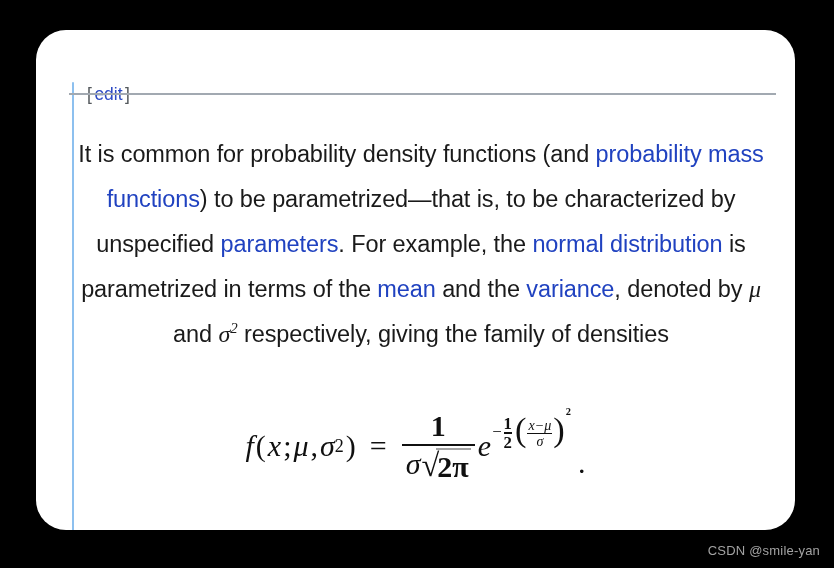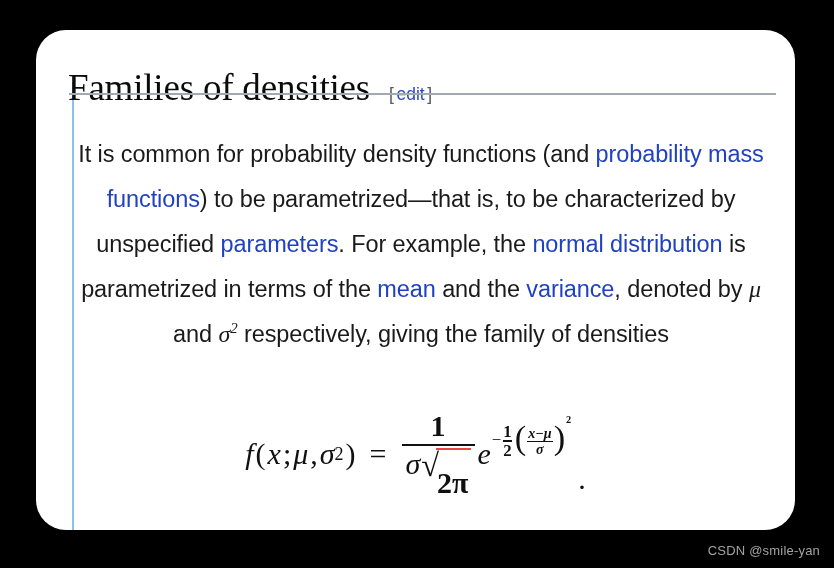--- a/index.html
+++ b/index.html
@@ -164,22 +164,22 @@
     align-items: stretch;
     margin-left: 1px;
   }
   .radical-sign {
     font-style: normal;
     font-size: 1.08em;
     line-height: 1;
     transform: translateY(1px);
   }
   .radicand {
-    border-top: 2px solid #ef4444;
-    padding: 17px 2px 0 1px;
+    border-top: 2px solid #a3a3a3;
+    padding: 1px 2px 0 1px;
     font-weight: 700;
     font-style: normal;
     margin-left: -3px;
   }
 
   
   .exp {
     display: inline-flex;
     align-items: flex-start;
     font-size: 0.56em;
@@ -213,21 +213,20 @@
     font-weight: 300;
   }
   .innerfrac {
     display: inline-flex;
     flex-direction: column;
     align-items: center;
     line-height: 1.05;
     font-size: 0.84em;
     margin: 0 1px;
     transform: translateY(3px);
-    font-weight: bold;
   }
   .innerfrac .bar {
     width: 100%;
     height: 1.4px;
     background: #101010;
   }
   .innerfrac .num,
   .innerfrac .den {
     font-style: italic;
     padding: 0 1px;
@@ -258,21 +257,20 @@
   }
 </style>
 </head>
 <body>
 
 <div id="article-card">
 
   <div id="card-left-accent"></div>
 
   <div id="section-heading">
-    <span id="section-heading-title">Families of densities</span>
     <span id="edit-link-wrap">
       <span class="bracket">[</span><a href="#" id="edit-link">edit</a><span class="bracket">]</span>
     </span>
   </div>
 
   <div id="heading-rule"></div>
 
   <p id="article-body"><span>It is common for probability density functions (and </span><a href="#" class="wiki-link">probability mass functions</a><span>) to be parametrized—that is, to be characterized by unspecified </span><a href="#" class="wiki-link">parameters</a><span>. For example, the </span><a href="#" class="wiki-link">normal distribution</a><span> is parametrized in terms of the </span><a href="#" class="wiki-link">mean</a><span> and the </span><a href="#" class="wiki-link">variance</a><span>, denoted by </span><span class="math-inline">μ</span><span> and </span><span class="math-inline"><span>σ</span><sup>2</sup></span><span> respectively, giving the family of densities</span></p>
 
   <div id="display-formula">

